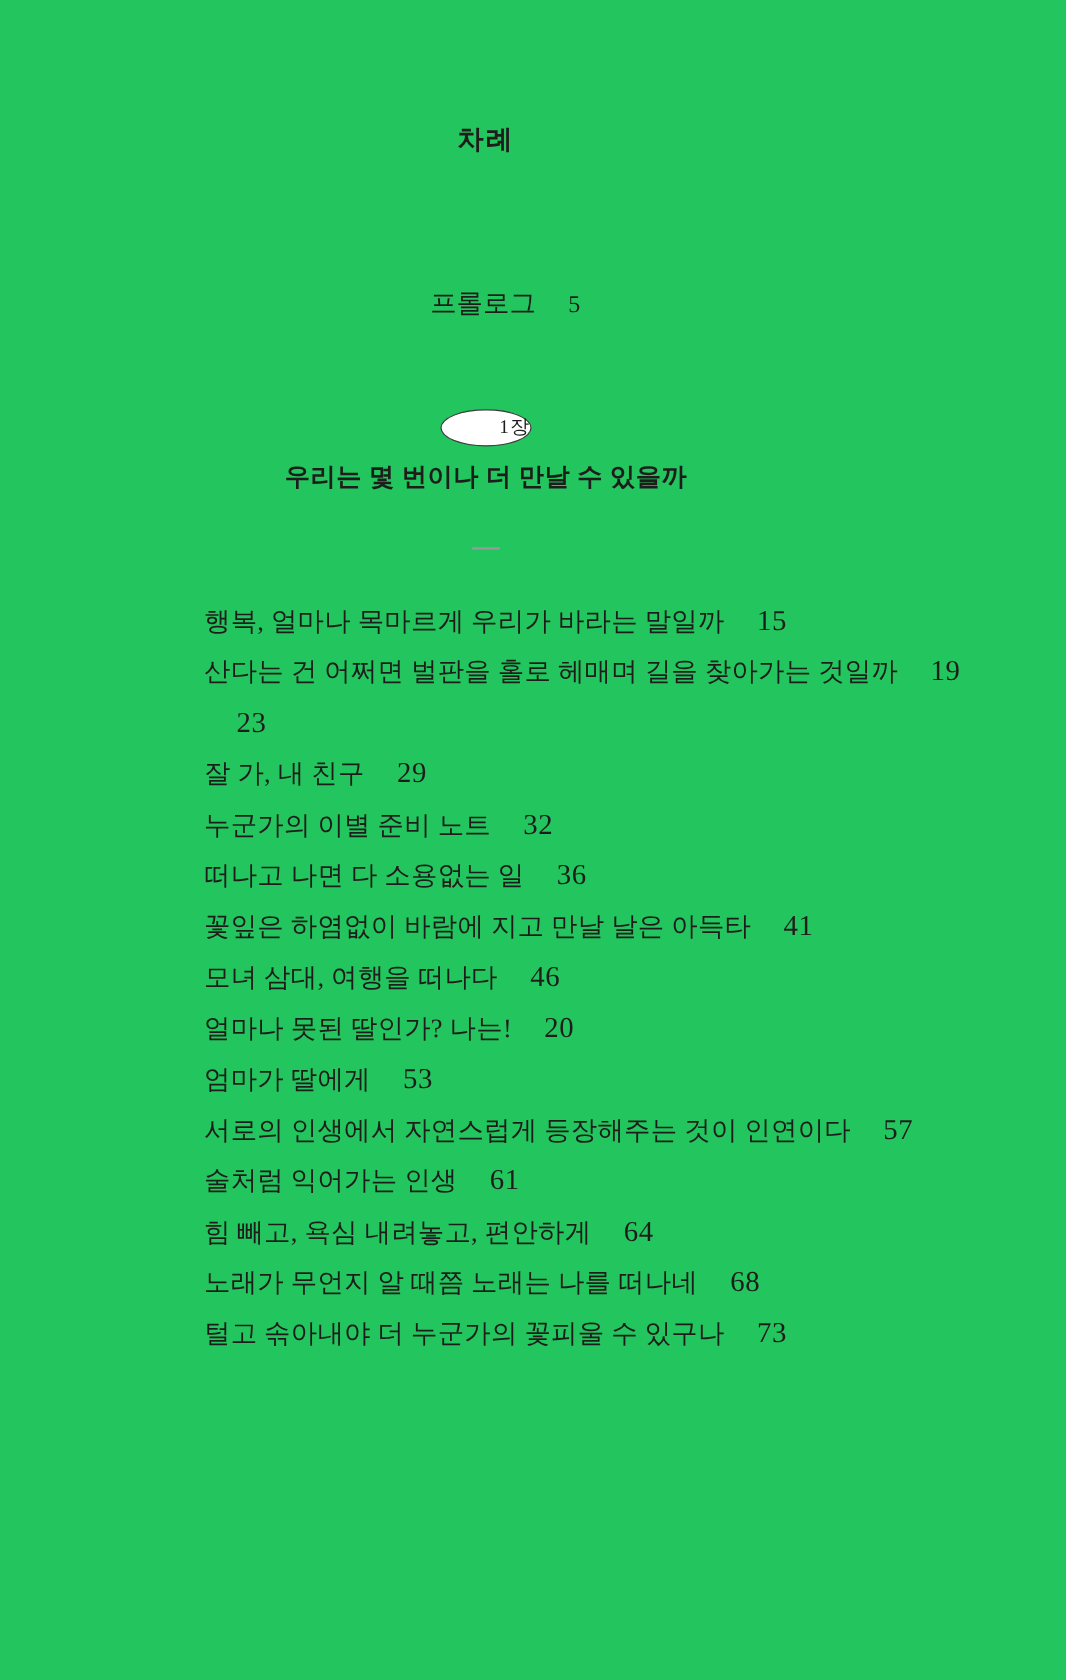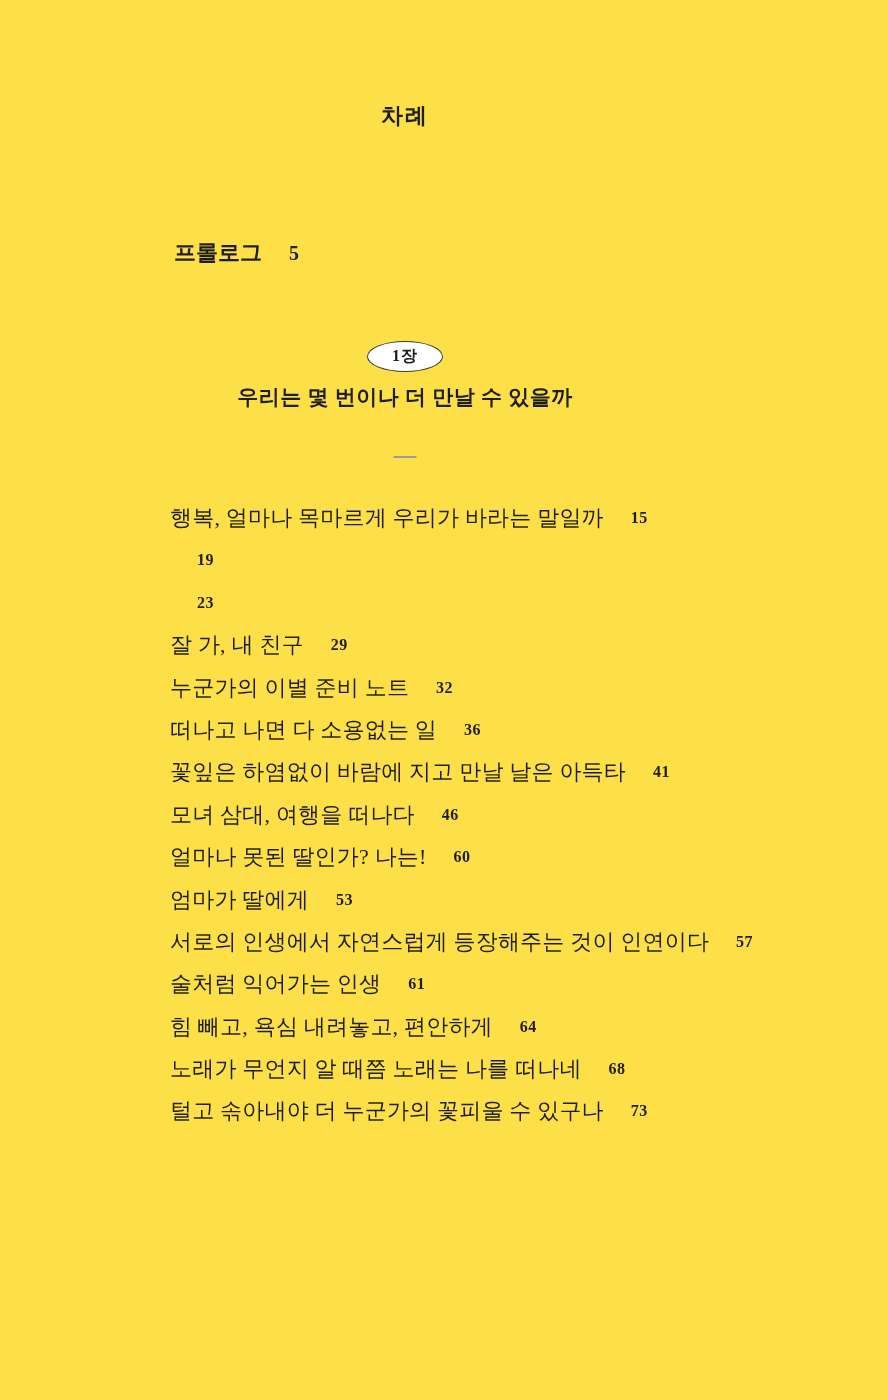--- a/index.html
+++ b/index.html
@@ -10,21 +10,21 @@
   body {
     width: 888px;
     height: 1400px;
     font-family: "Liberation Serif", "DejaVu Serif", serif;
     color: #1f1d1b;
   }
   .page {
     position: relative;
     width: 888px;
     height: 1400px;
-    background: #fde047;
+    background: #22c55e;
     overflow: hidden;
   }
   
   .content {
     position: absolute;
     left: 170px;
     top: 0;
     width: 470px;
     height: 1400px;
   }
@@ -35,46 +35,47 @@
     width: 470px;
     text-align: center;
     font-size: 22px;
     font-weight: bold;
     letter-spacing: 2px;
     line-height: 1.3;
   }
   .prologue-row {
     position: absolute;
     top: 239px;
-    left: 4px;
+    left: 16px;
     width: 470px;
     display: flex;
+    justify-content: center;
     align-items: baseline;
     gap: 27px;
     font-size: 22px;
-    font-weight: bold;
+    font-weight: normal;
     line-height: 1.3;
   }
   .prologue-page {
     font-size: 20px;
   }
   .chapter-badge {
     position: absolute;
     top: 341px;
     left: 50%;
     transform: translateX(-50%);
     width: 76px;
     height: 31px;
     border: 1.5px solid #3c3c3c;
     border-radius: 50%;
     display: flex;
     align-items: center;
-    justify-content: center;
+    justify-content: flex-end;
     font-size: 16px;
-    font-weight: bold;
+    font-weight: normal;
     letter-spacing: 1px;
     box-sizing: border-box;
     background: #ffffff;
   }
   .chapter-title {
     position: absolute;
     top: 384px;
     left: 0;
     width: 470px;
     text-align: center;
@@ -104,22 +105,22 @@
     align-items: flex-start;
     height: 42.4px;
     line-height: 42.4px;
     white-space: nowrap;
   }
   .toc-title-text {
     font-size: 22px;
     letter-spacing: 0.2px;
   }
   .toc-page-num {
-    font-size: 16px;
-    font-weight: bold;
+    font-size: 24px;
+    font-weight: normal;
     margin-left: 27px;
     letter-spacing: 0.5px;
   }
 </style>
 </head>
 <body style="color: rgb(31, 29, 27); background: rgb(255, 255, 255);">
 
 <div class="page">
   <div class="content">
 
@@ -137,20 +138,21 @@
     <div class="chapter-title">우리는 몇 번이나 더 만날 수 있을까</div>
 
     <div class="chapter-divider" style="background: rgb(154, 154, 154);"></div>
 
     <div class="toc-list">
         <div class="toc-row">
           <span class="toc-title-text">행복, 얼마나 목마르게 우리가 바라는 말일까</span>
           <span class="toc-page-num">15</span>
         </div>
         <div class="toc-row">
+          <span class="toc-title-text">산다는 건 어쩌면 벌판을 홀로 헤매며 길을 찾아가는 것일까</span>
           <span class="toc-page-num">19</span>
         </div>
         <div class="toc-row">
           <span class="toc-page-num">23</span>
         </div>
         <div class="toc-row">
           <span class="toc-title-text">잘 가, 내 친구</span>
           <span class="toc-page-num">29</span>
         </div>
         <div class="toc-row">
@@ -164,21 +166,21 @@
         <div class="toc-row">
           <span class="toc-title-text">꽃잎은 하염없이 바람에 지고 만날 날은 아득타</span>
           <span class="toc-page-num">41</span>
         </div>
         <div class="toc-row">
           <span class="toc-title-text">모녀 삼대, 여행을 떠나다</span>
           <span class="toc-page-num">46</span>
         </div>
         <div class="toc-row">
           <span class="toc-title-text">얼마나 못된 딸인가? 나는!</span>
-          <span class="toc-page-num">60</span>
+          <span class="toc-page-num">20</span>
         </div>
         <div class="toc-row">
           <span class="toc-title-text">엄마가 딸에게</span>
           <span class="toc-page-num">53</span>
         </div>
         <div class="toc-row">
           <span class="toc-title-text">서로의 인생에서 자연스럽게 등장해주는 것이 인연이다</span>
           <span class="toc-page-num">57</span>
         </div>
         <div class="toc-row">

